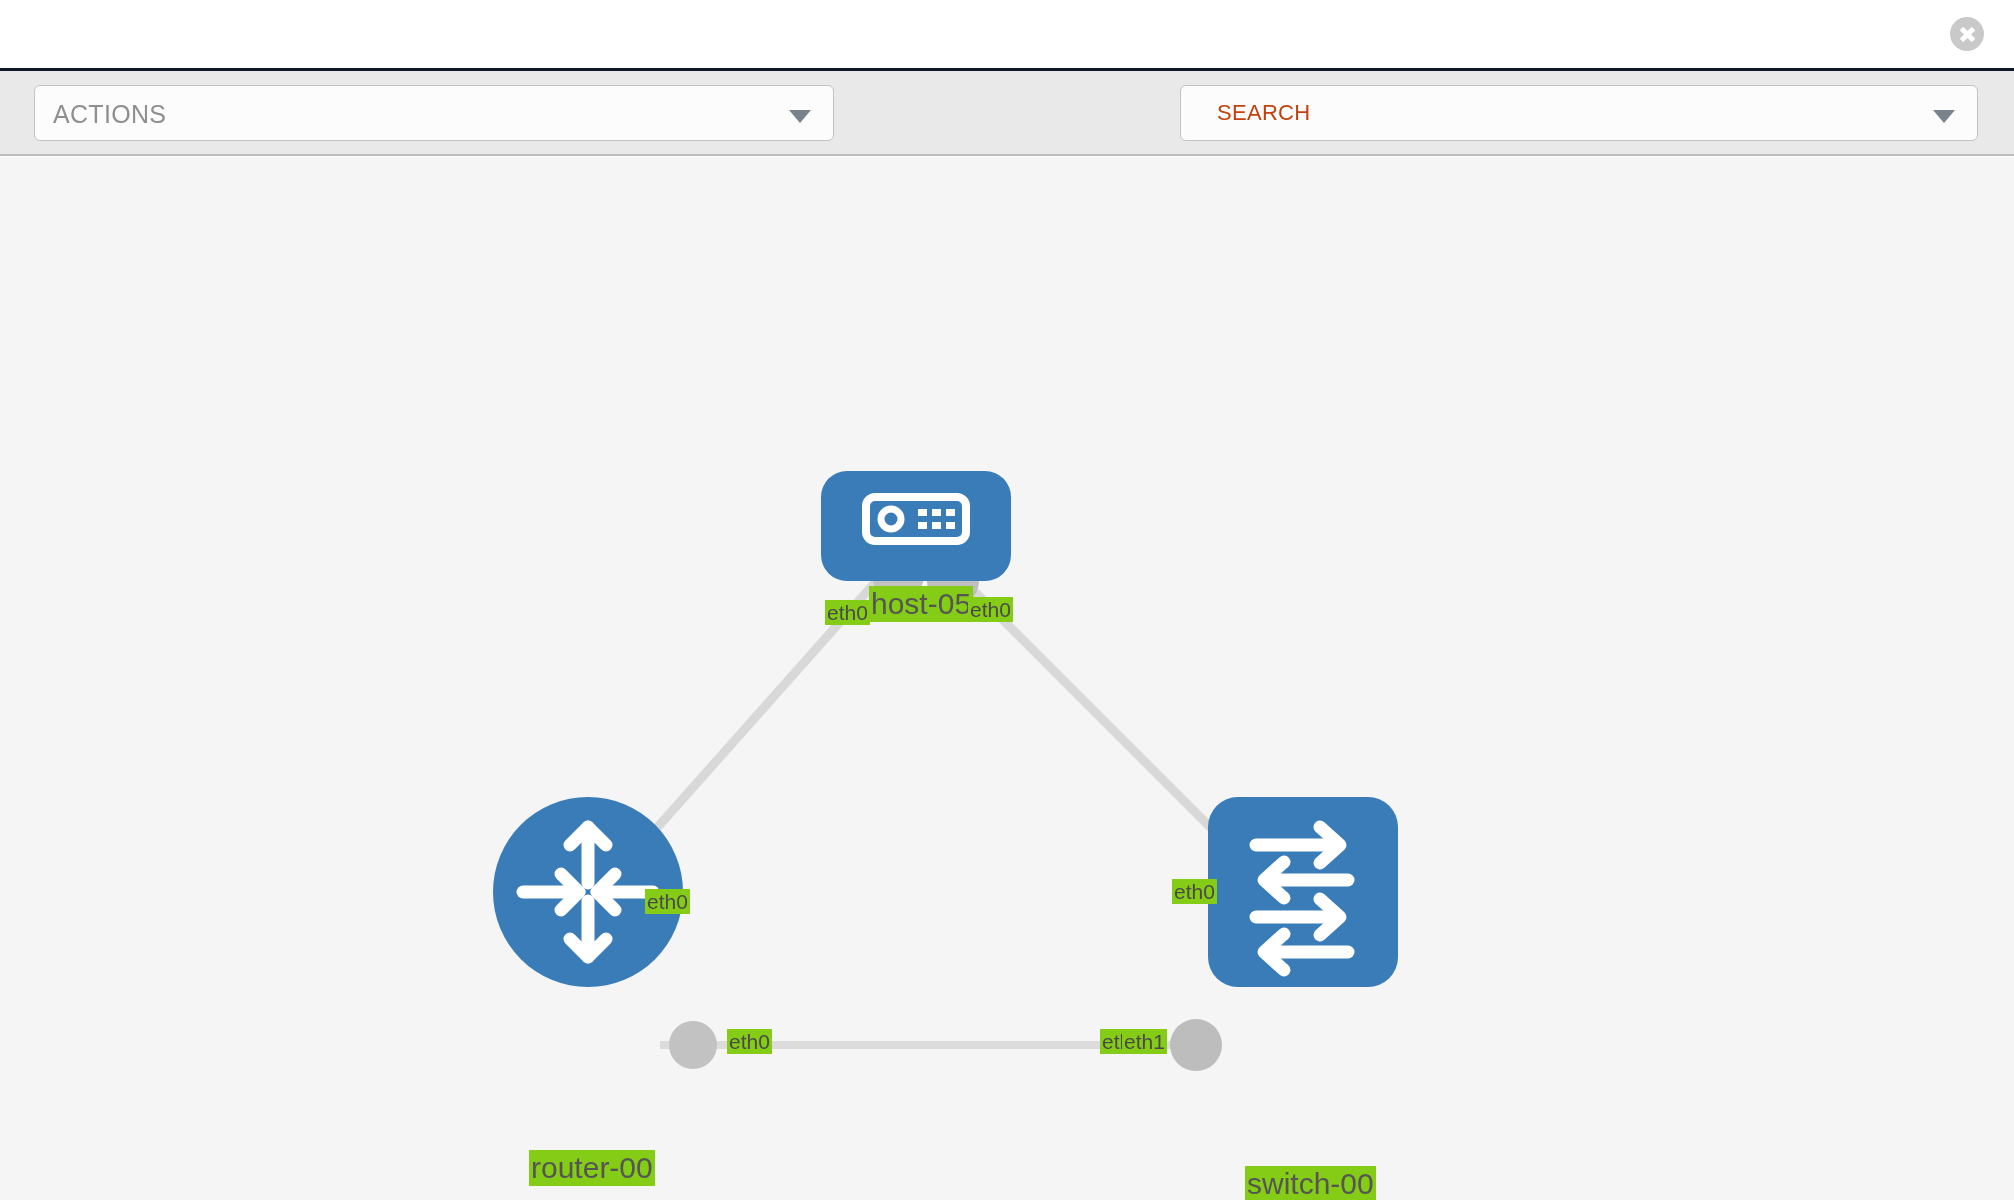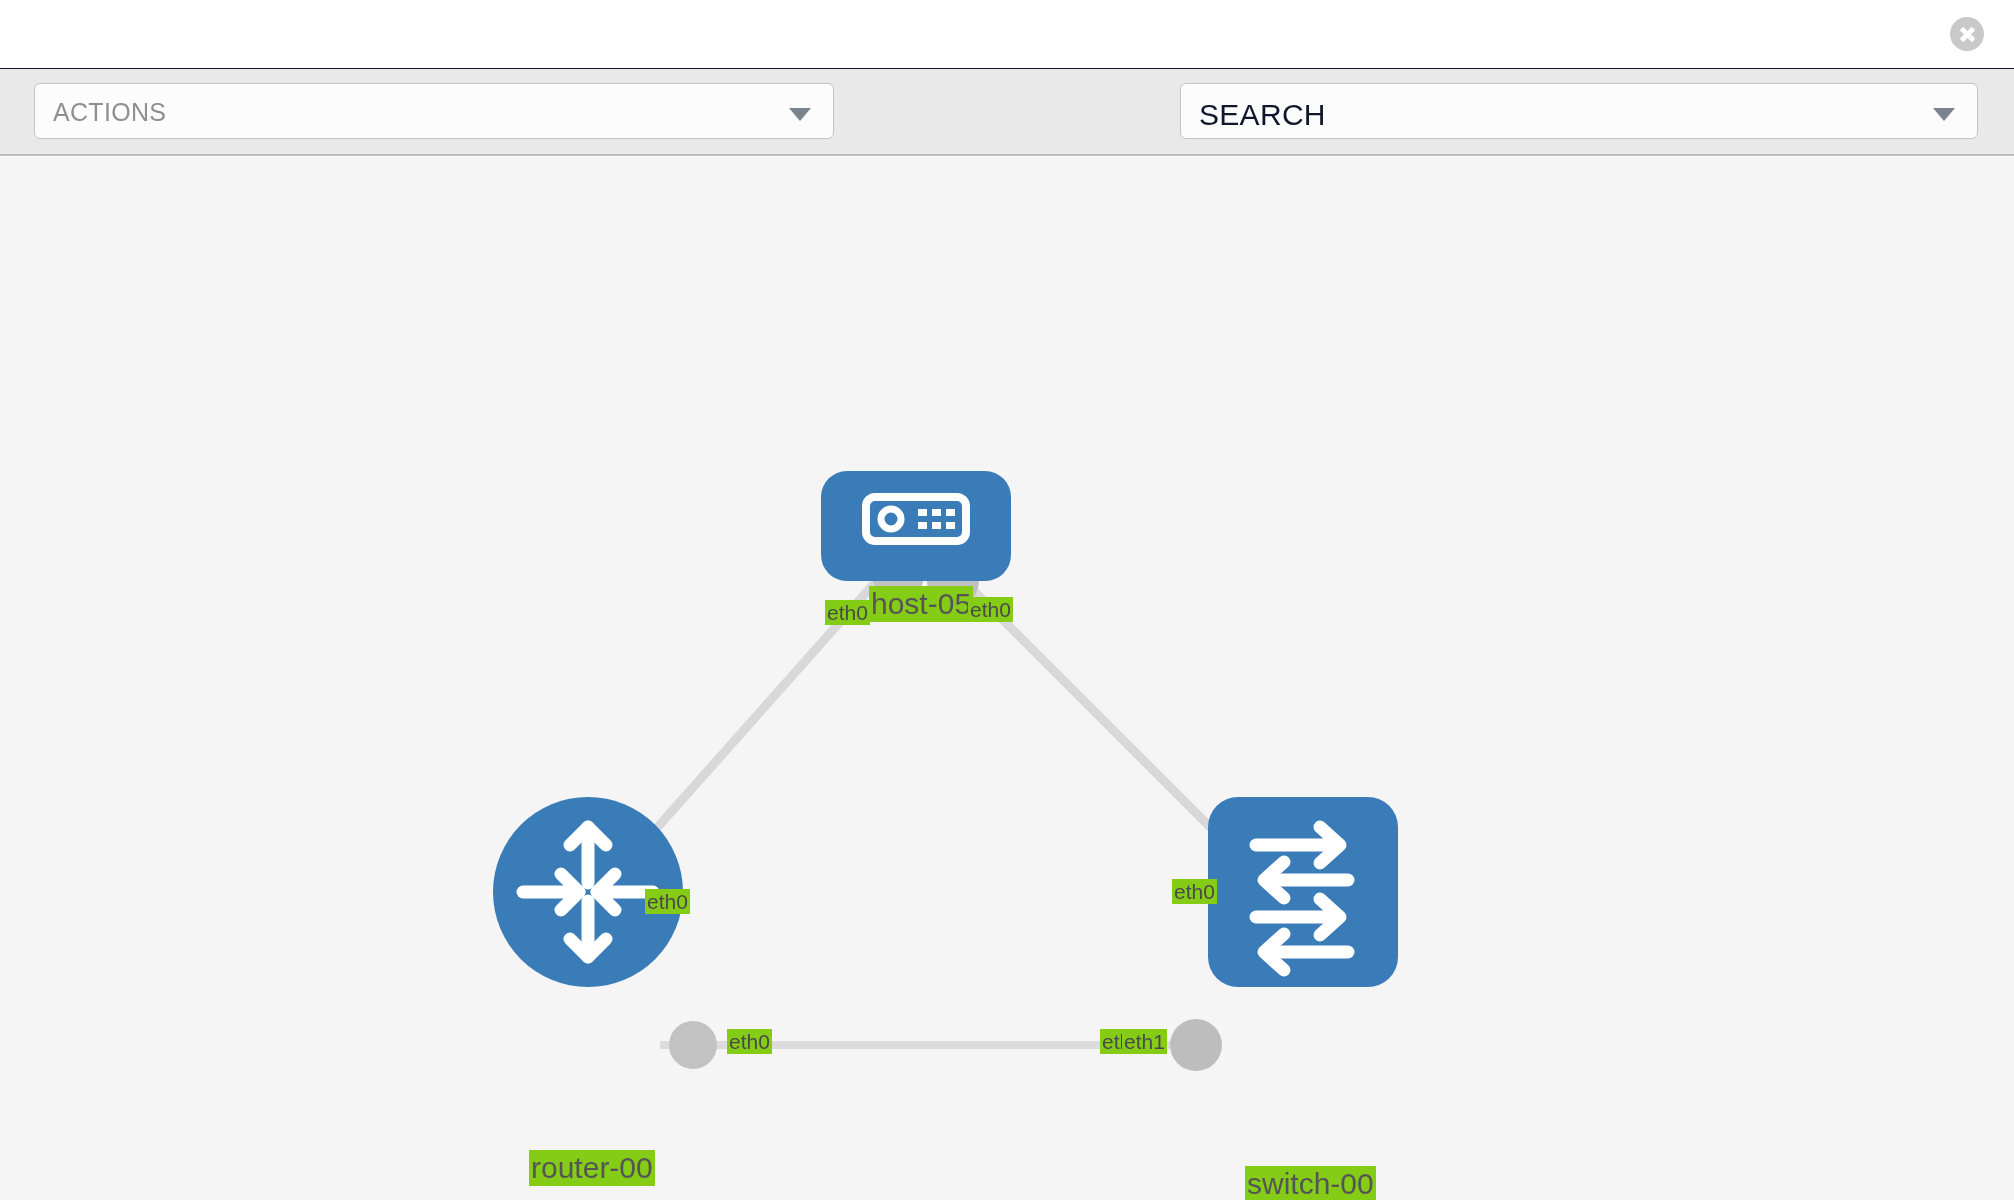--- a/index.html
+++ b/index.html
@@ -59,21 +59,21 @@
   .close-btn::before { transform: rotate(45deg); }
   .close-btn::after  { transform: rotate(-45deg); }
 
   
   .toolbar {
     position: absolute;
     left: 0; top: 68px;
     width: 2014px;
     height: 88px;
     background: #e9e9e9;
-    border-top: 1px solid #0f172a;
+    border-top: 3px solid #0f172a;
     border-bottom: 2px solid #bdbdbd;
     box-sizing: border-box;
   }
   .actions-select {
     position: absolute;
     left: 34px;
     top: 14px;
     width: 800px;
     height: 56px;
     background: #fcfcfc;
@@ -116,24 +116,24 @@
     width: 798px;
     height: 56px;
     background: #fcfcfc;
     border: 1px solid #c3c3c3;
     border-radius: 6px;
     box-sizing: border-box;
     cursor: text;
   }
   .search-select .label {
     position: absolute;
-    left: 18px;
-    top: 14px;
-    font-size: 30px;
-    color: #0f172a;
+    left: 36px;
+    top: 14px;
+    font-size: 22px;
+    color: #c2410c;
     letter-spacing: 0.3px;
   }
 
   
   .canvas {
     position: absolute;
     left: 0; top: 157px;
     width: 2014px;
     height: 1043px;
     background: #f5f5f5;

